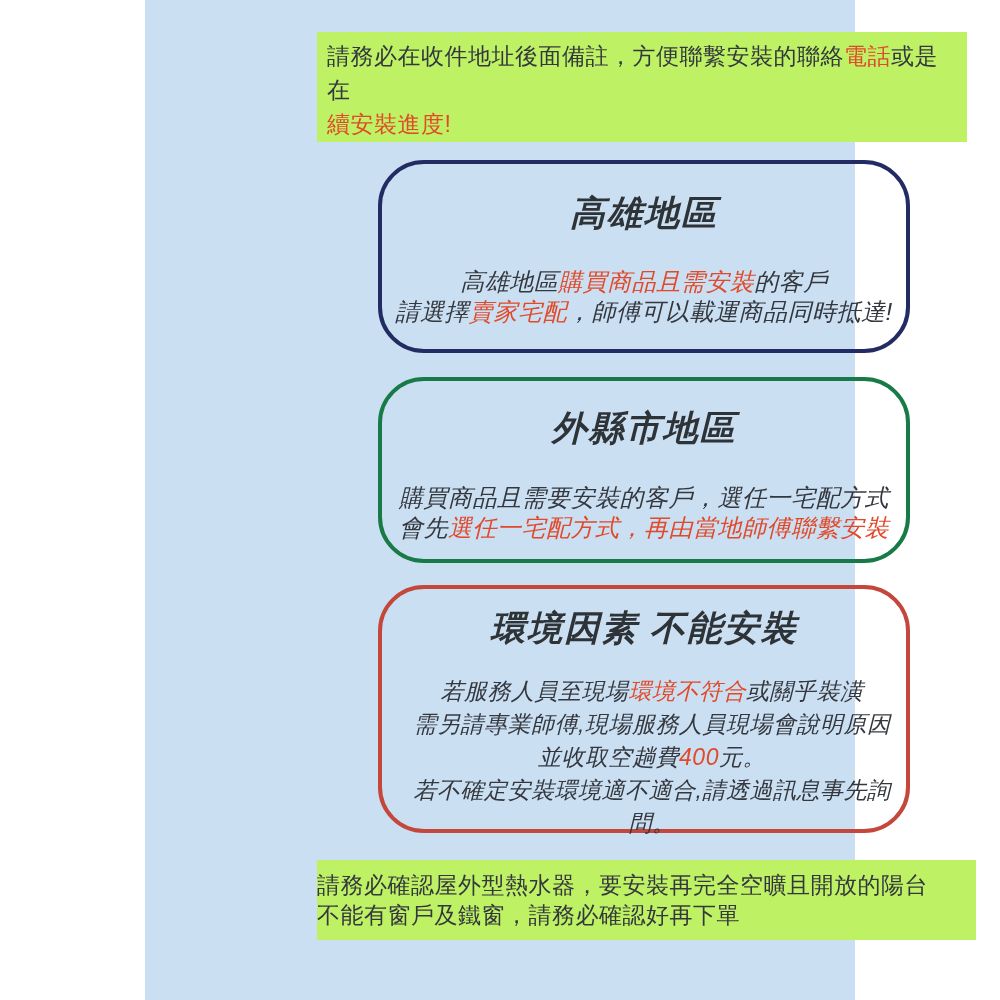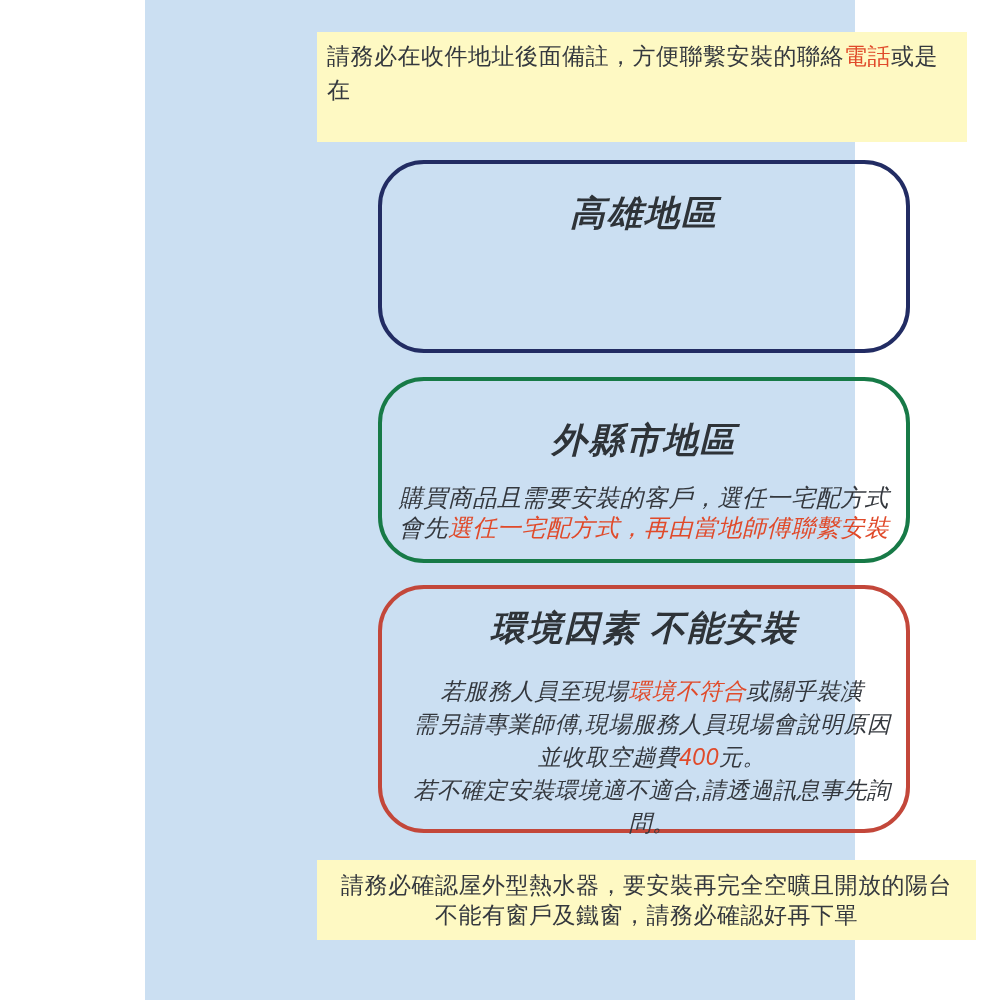--- a/index.html
+++ b/index.html
@@ -9,35 +9,35 @@
     font-family: "Liberation Sans", sans-serif;
     overflow: hidden;
   }
   .panel {
     position: absolute;
     left: 145px; top: 0; width: 710px; height: 1000px;
     background: #cbdff2;
   }
   .notice {
     position: absolute;
-    background: #fef9c3;
+    background: #bef264;
     color: #34383e;
   }
   .top-notice {
     left: 172px; top: 32px; width: 650px; height: 110px;
     padding: 7px 6px 0 10px;
     font-size: 23px; line-height: 34px;
     text-align: left;
     letter-spacing: 0.5px;
   }
   .bottom-notice {
     left: 172px; top: 860px; width: 659px; height: 80px;
     padding-top: 10px;
     font-size: 23px; line-height: 30px;
-    text-align: center;
+    text-align: left;
     letter-spacing: 0.5px;
   }
   .rbox {
     position: absolute;
     left: 233px; width: 532px;
     border: 4px solid #000;
     border-radius: 46px;
     text-align: center;
     color: #34383e;
     background: transparent;
@@ -52,42 +52,53 @@
   .rbox-body {
     font-size: 24px;
     line-height: 30px;
     letter-spacing: 0.5px;
   }
   .box-kaohsiung { top: 160px; height: 193px; border-color: #222c63; }
   .box-kaohsiung .rbox-title { padding-top: 26px; }
   .box-kaohsiung .rbox-body  { margin-top: 30px; }
 
   .box-other { top: 377px; height: 186px; border-color: #177a47; }
-  .box-other .rbox-title { padding-top: 36px; }
-  .box-other .rbox-body  { margin-top: 19px; }
+  .box-other .rbox-title { padding-top: 24px; }
+  .box-other .rbox-body  { margin-top: 31px; }
 
   .box-env { top: 585px; height: 248px; border-color: #c3473a; }
   .box-env .rbox-title { padding-top: 16px; }
   .box-env .rbox-body  { margin-top: 23px; font-size: 23px; line-height: 33px; margin-left: 16px; }
 
   .red { color: #e04a2a; }
 </style>
 </head>
 <body>
 
 <div class="panel">
 
   <div class="notice top-notice">
     <div>
       <span>請務必在收件地址後面備註，方便聯繫安裝的聯絡</span><span class="red">電話</span><span>或是在</span>
     </div>
+    <div>
+      <span class="red">續安裝進度!</span>
+    </div>
   </div>
 
   <div class="rbox box-kaohsiung">
     <div class="rbox-title">高雄地區</div>
+    <div class="rbox-body">
+      <div>
+        <span>高雄地區</span><span class="red">購買商品且需安裝</span><span>的客戶</span>
+      </div>
+      <div>
+        <span>請選擇</span><span class="red">賣家宅配</span><span>，師傅可以載運商品同時抵達!</span>
+      </div>
+    </div>
   </div>
 
   <div class="rbox box-other">
     <div class="rbox-title">外縣市地區</div>
     <div class="rbox-body">
       <div>購買商品且需要安裝的客戶，選任一宅配方式</div>
       <div>
         <span>會先</span><span class="red">選任一宅配方式，再由當地師傅聯繫安裝</span>
       </div>
     </div>

